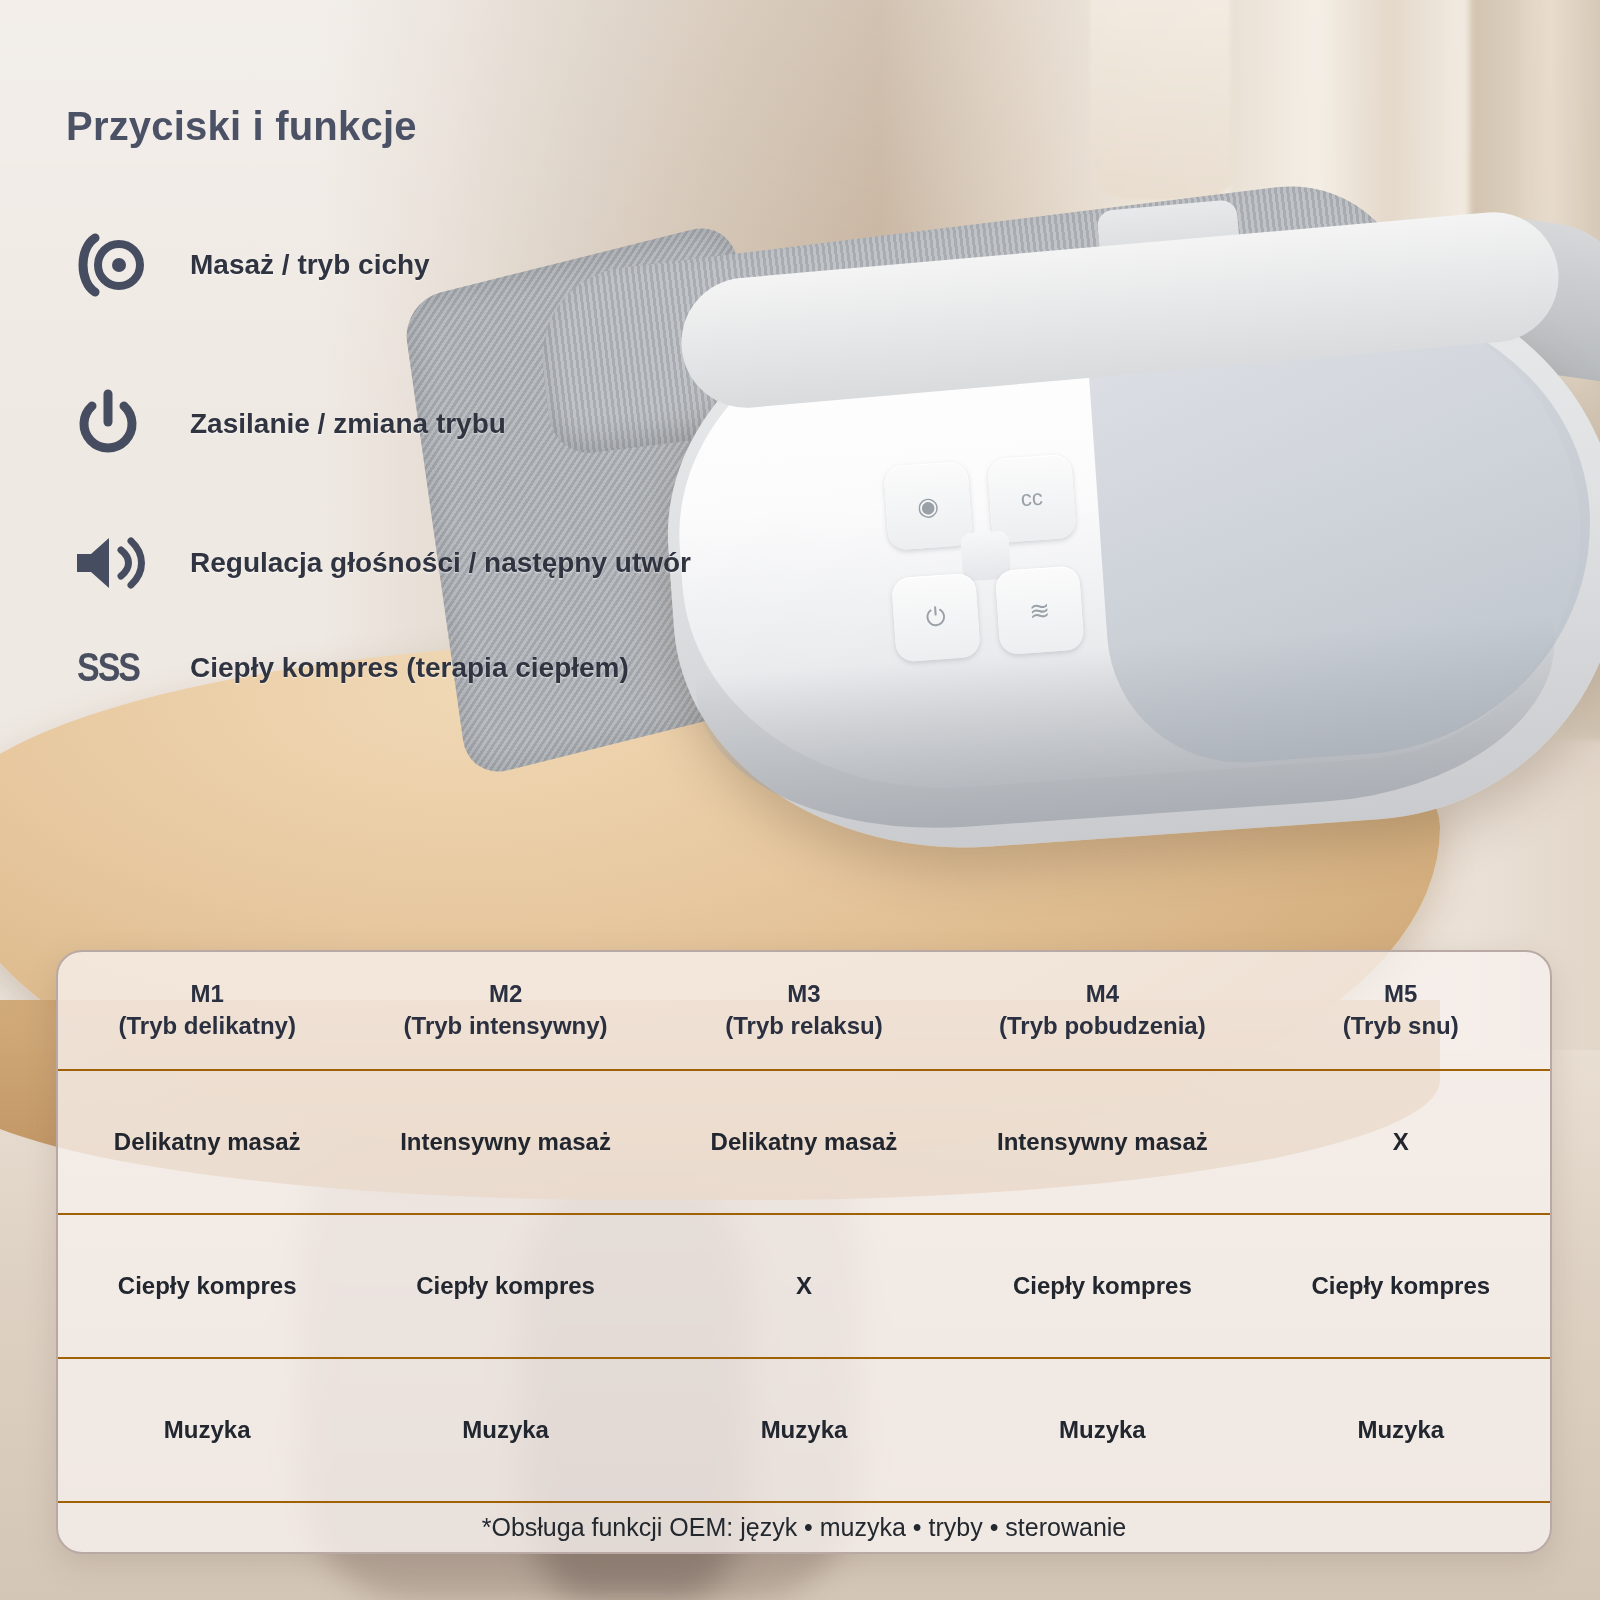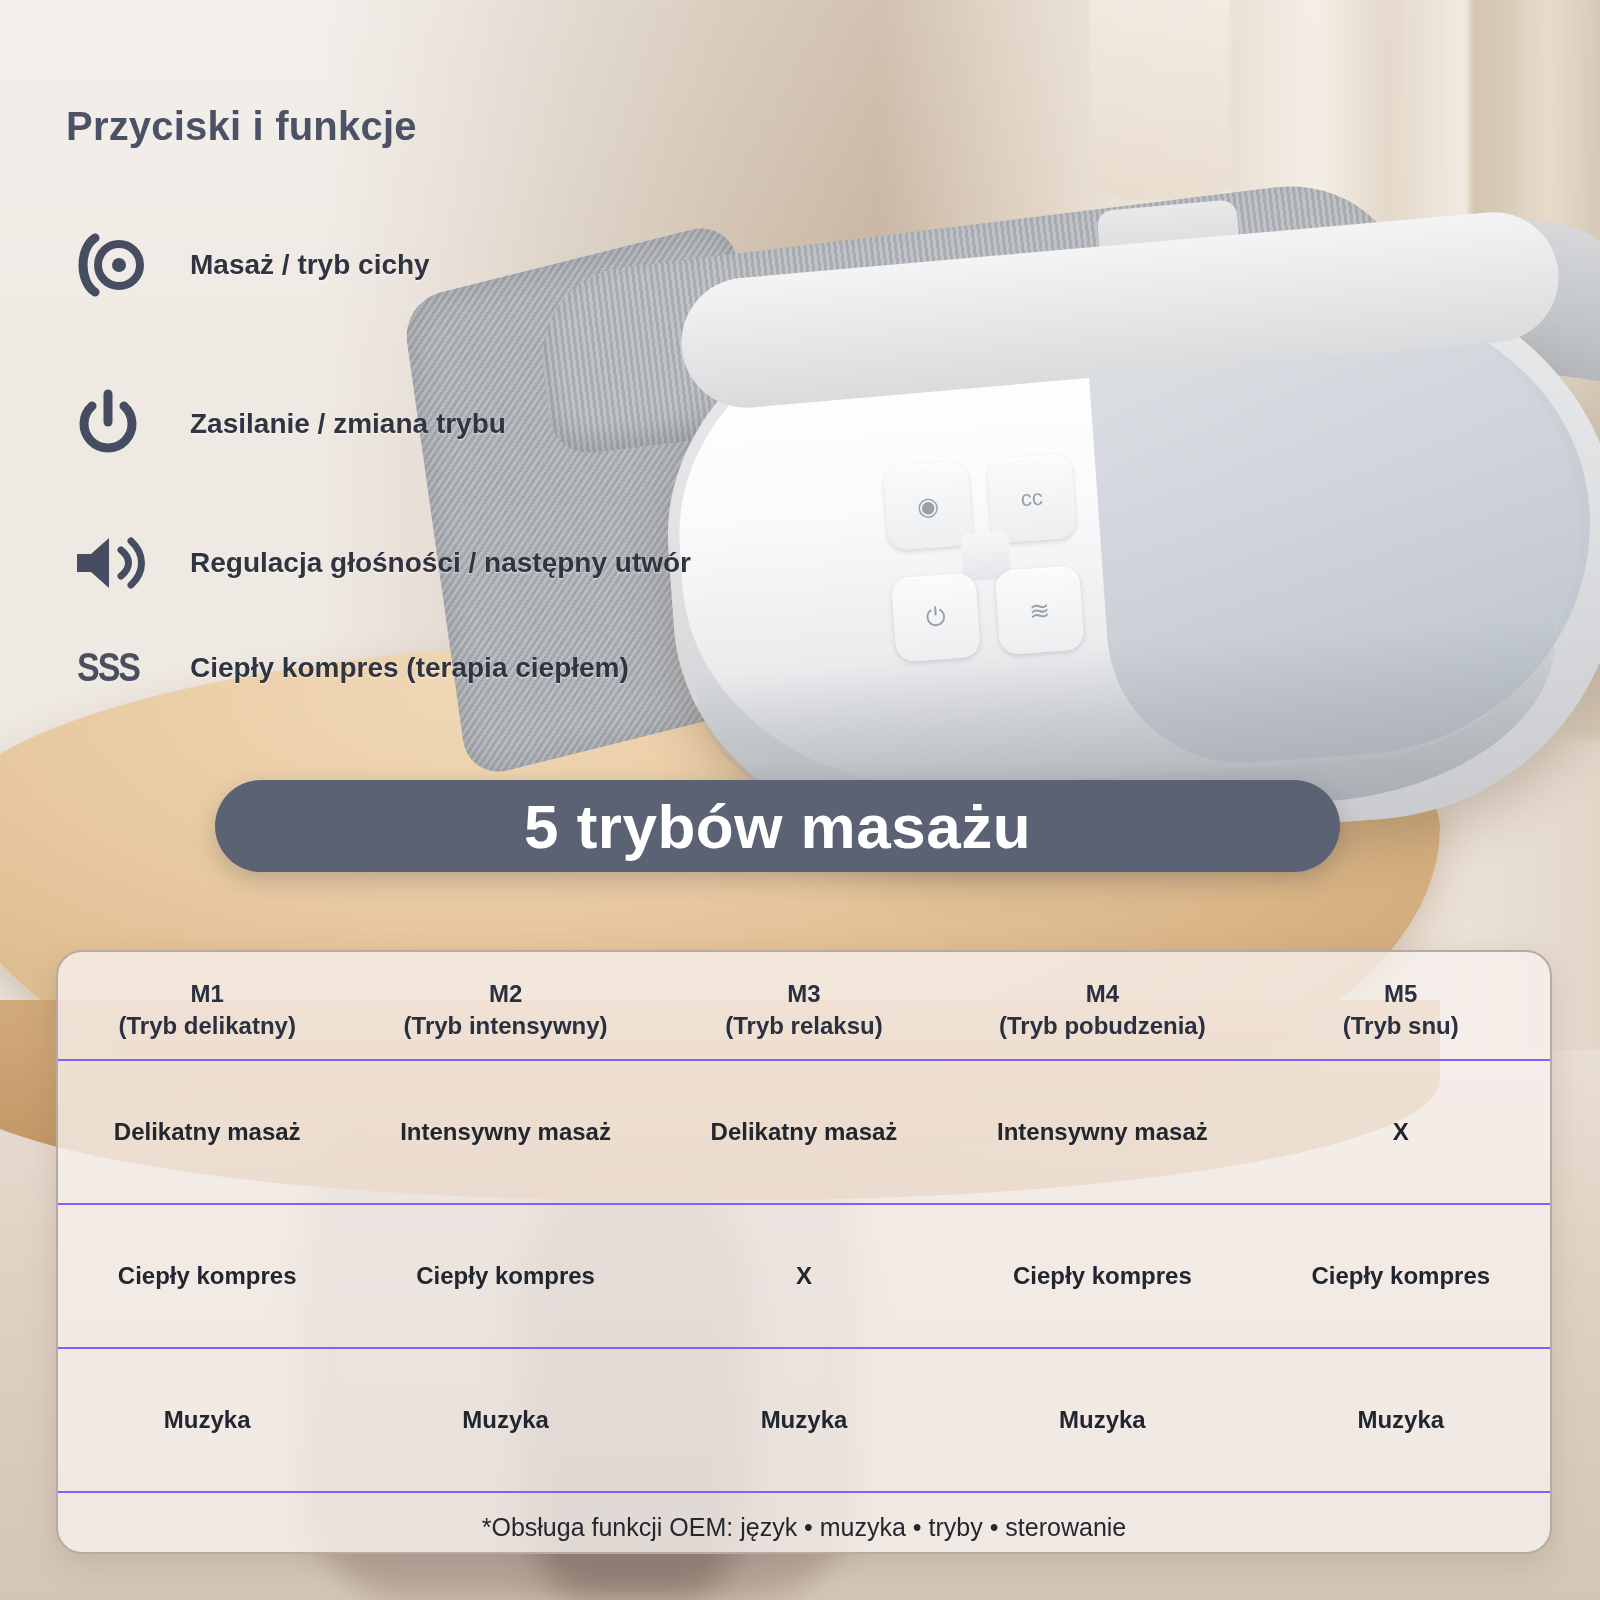--- a/index.html
+++ b/index.html
@@ -290,31 +290,31 @@
   }
   table.modes {
     width: 100%;
     border-collapse: collapse;
     table-layout: fixed;
   }
   table.modes th {
     font-size: 24px;
     font-weight: bold;
     color: #2b3040;
-    padding: 26px 8px 16px 8px;
+    padding: 26px 8px 26px 8px;
     line-height: 1.35;
     text-align: center;
   }
   table.modes td {
     font-size: 24px;
     font-weight: bold;
     color: #21262f;
     text-align: center;
     padding: 28px 24px;
-    border-top: 2px solid #8b5cf6;
+    border-top: 2px solid #a16207;
     height: 86px;
   }
   .footnote {
     position: absolute;
     left: 0; right: 0; bottom: 10px;
     text-align: center;
     font-size: 25px;
     color: #23282f;
     font-weight: normal;
     margin-top: 28px;
@@ -390,23 +390,20 @@
       </svg>
     </div>
     <div class="feature-label">Regulacja głośności / następny utwór</div>
   </div>
 
   <div class="feature-row" id="feat3">
     <div class="feature-icon heat-icon">SSS</div>
     <div class="feature-label">Ciepły kompres (terapia ciepłem)</div>
   </div>
 
-  <div class="banner">
-    <div class="banner-text">5 trybów masażu</div>
-  </div>
 
   <div class="panel">
     <table class="modes">
       <thead>
         <tr>
           <th>
             <div>M1</div>
             <div>(Tryb delikatny)</div>
           </th>
           <th>

